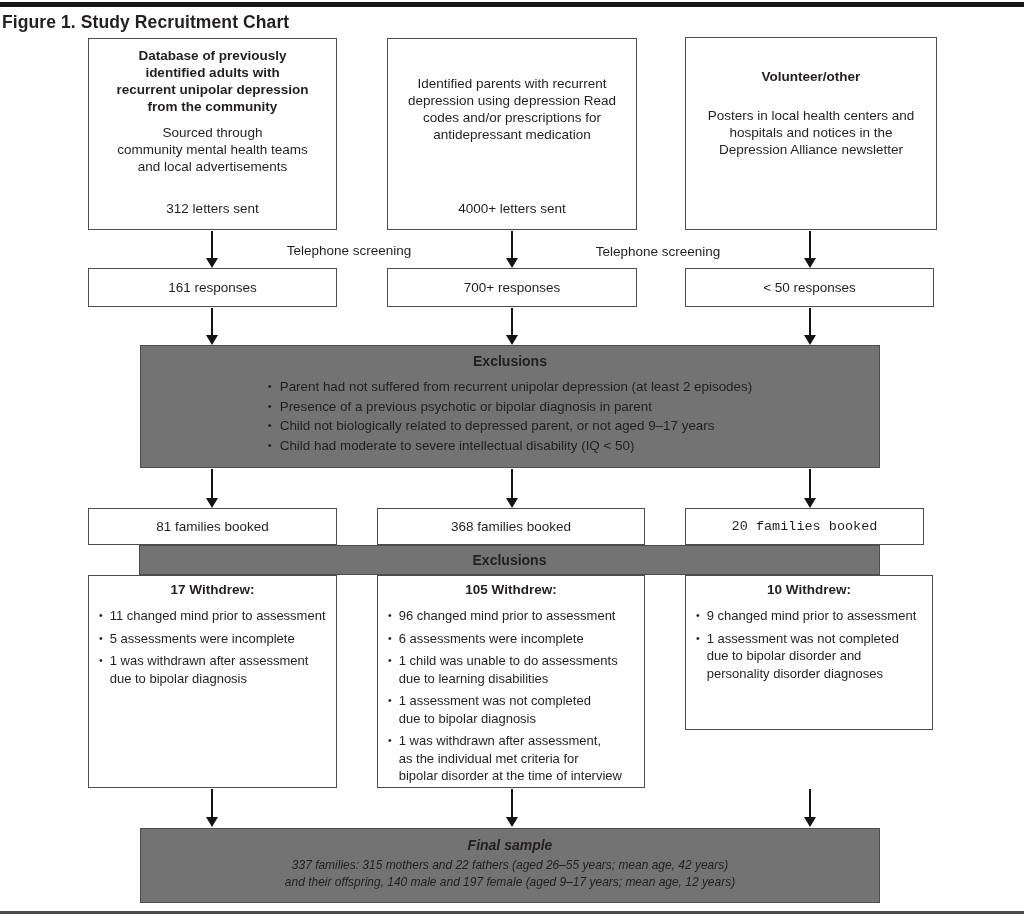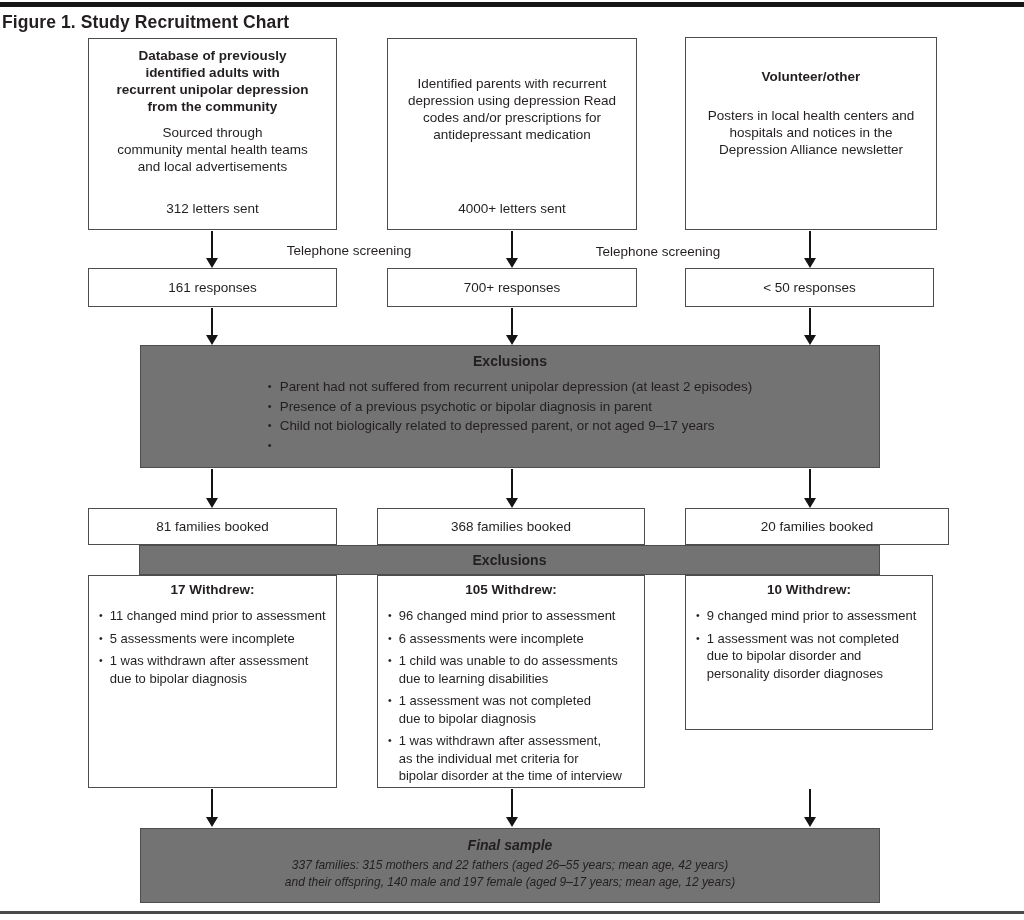--- a/index.html
+++ b/index.html
@@ -144,20 +144,21 @@
     <li>
         <span class="blt">•</span>
         <span>Presence of a previous psychotic or bipolar diagnosis in parent</span>
       </li>
     <li>
         <span class="blt">•</span>
         <span>Child not biologically related to depressed parent, or not aged 9–17 years</span>
       </li>
     <li>
         <span class="blt">•</span>
+        <span>Child had moderate to severe intellectual disability (IQ &lt; 50)</span>
       </li>
   </ul>
 </div>
 
 <div class="arrow" style="left:206px;top:469px;height:39px;">
     <div class="shaft"></div>
     <div class="head"></div>
   </div>
 <div class="arrow" style="left:506px;top:469px;height:39px;">
     <div class="shaft"></div>
@@ -167,21 +168,21 @@
     <div class="shaft"></div>
     <div class="head"></div>
   </div>
 
 <div class="box cline" style="left:88px;top:508px;width:249px;height:37px;">
   <span>81 families booked</span>
 </div>
 <div class="box cline" style="left:377px;top:508px;width:268px;height:37px;">
   <span>368 families booked</span>
 </div>
-<div class="box cline" style="left:685px;top:508px;width:264px;height:37px;">
+<div class="box cline" style="left:685px;top:508px;width:239px;height:37px;font-family:Liberation Mono, monospace;">
   <span>20 families booked</span>
 </div>
 
 <div class="box gray xbar" style="left:139px;top:545px;width:741px;height:30px;z-index:2;">
   <span>Exclusions</span>
 </div>
 
 <div class="box wd" style="left:88px;top:575px;width:249px;height:213px;">
   <div class="wt">17 Withdrew:</div>
   <ul>

